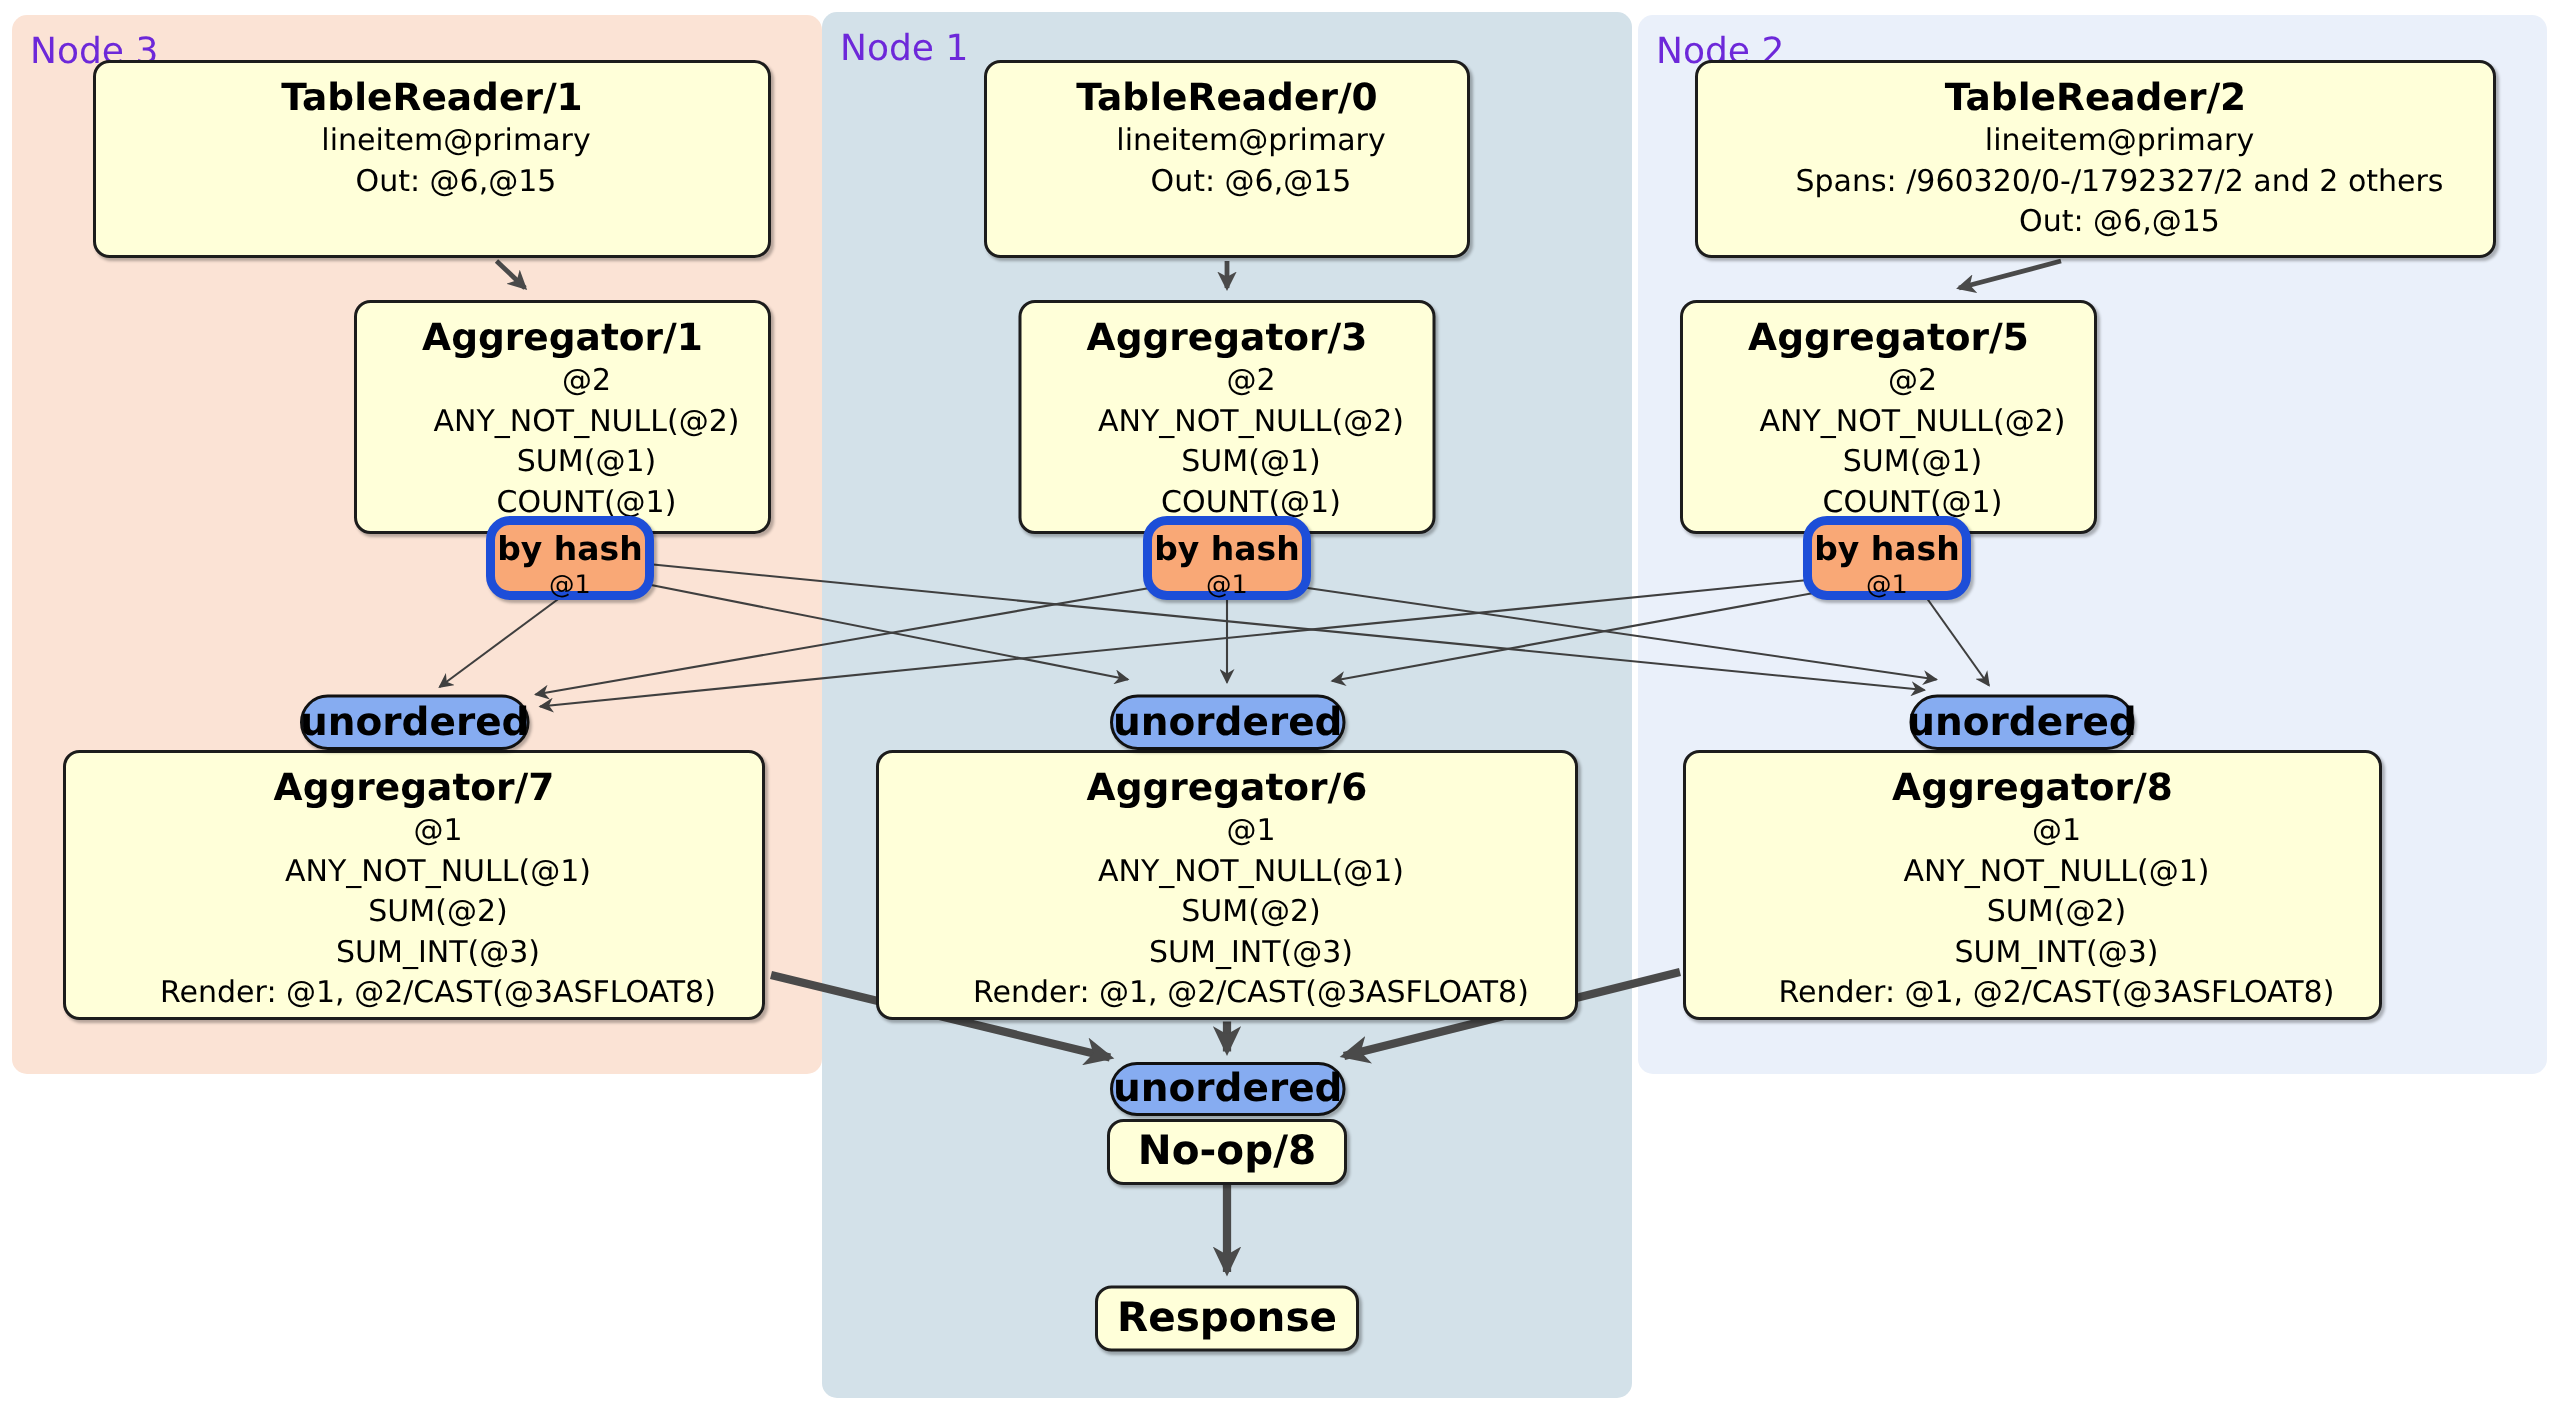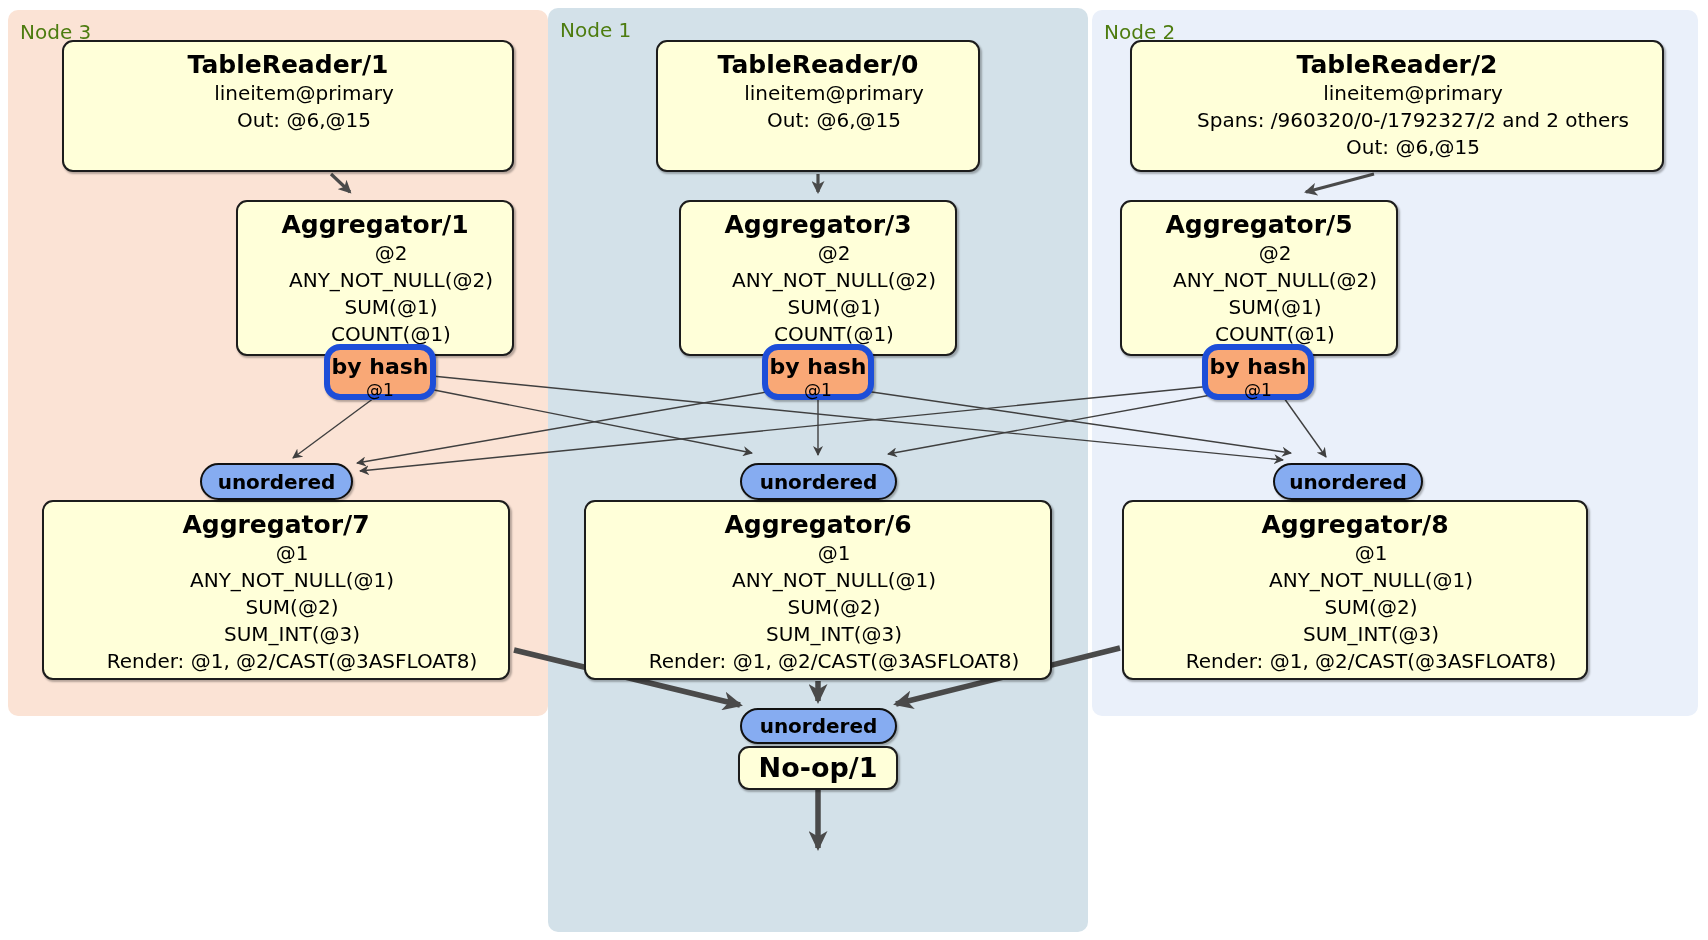--- a/index.html
+++ b/index.html
@@ -5,21 +5,21 @@
   :root{
     --node3_bg:#fbe3d5; --node1_bg:#d3e1e9; --node2_bg:#eaf0fa;
     --box_bg:#ffffd9; --box_border:#1c1c1c;
     --router_bg:#f9a876; --sync_bg:#86acf1;
     --edge_thin:#3f3f3f; --edge_thick:#4a4a4a;
   }
   *{margin:0;padding:0;box-sizing:border-box;}
   body{background:#ffffff;font-family:"DejaVu Sans","Liberation Sans",sans-serif;}
   .canvas{position:relative;width:1708px;height:940px;background:#fff;overflow:hidden;}
   .region{position:absolute;border-radius:10px;}
-  .region-label{position:absolute;top:10px;left:12px;font-size:20px;color:#4d7c0f;}
+  .region-label{position:absolute;top:10px;left:12px;font-size:24px;color:#6d28d9;}
   .edges{position:absolute;left:0;top:0;z-index:2;}
   .pbox{
     position:absolute;z-index:3;background:var(--box_bg);
     border:2px solid var(--box_border);border-radius:11px;
     box-shadow:1.5px 2px 2px rgba(0,0,0,.28);
     text-align:center;padding-top:7px;color:#000;
   }
   .ptitle{font-size:25px;font-weight:700;line-height:31px;}
   .pline{font-size:20px;line-height:27px;padding-left:32px;}
   .bigbox .ptitle{font-size:27px;line-height:31px;}
@@ -29,21 +29,21 @@
     box-shadow:1.5px 2px 2px rgba(0,0,0,.28);
     text-align:center;padding-top:3px;color:#000000;
   }
   .rtitle{font-size:22px;font-weight:700;line-height:27px;}
   .rsub{font-size:17px;line-height:20px;}
   .sync{
     position:absolute;z-index:4;background:var(--sync_bg);
     border:2px solid #111;border-radius:19px;
     box-shadow:1.5px 2px 2px rgba(0,0,0,.28);
     text-align:center;color:#000;
-    font-size:20px;font-weight:700;
+    font-size:26px;font-weight:700;
     display:flex;align-items:center;justify-content:center;
   }
 </style>
 </head>
 <body>
 
 <div class="canvas">
 
   <div class="region" style="left:8px;top:10px;width:540px;height:706px;background:var(--node3_bg);">
     <div class="region-label">Node 3</div>
@@ -173,16 +173,19 @@
     <span>unordered</span>
   </div>
   <div class="sync" style="left:1273px;top:463px;width:150px;height:37px;">
     <span>unordered</span>
   </div>
   <div class="sync" style="left:740px;top:708px;width:157px;height:36px;">
     <span>unordered</span>
   </div>
 
   <div class="pbox bigbox" style="left:738px;top:746px;width:160px;height:44px;padding-top:4px;">
-    <div class="ptitle">No-op/1</div>
+    <div class="ptitle">No-op/8</div>
+  </div>
+  <div class="pbox bigbox" style="left:730px;top:857px;width:176px;height:44px;padding-top:4px;">
+    <div class="ptitle">Response</div>
   </div>
 
 </div>
 
 </body></html>

